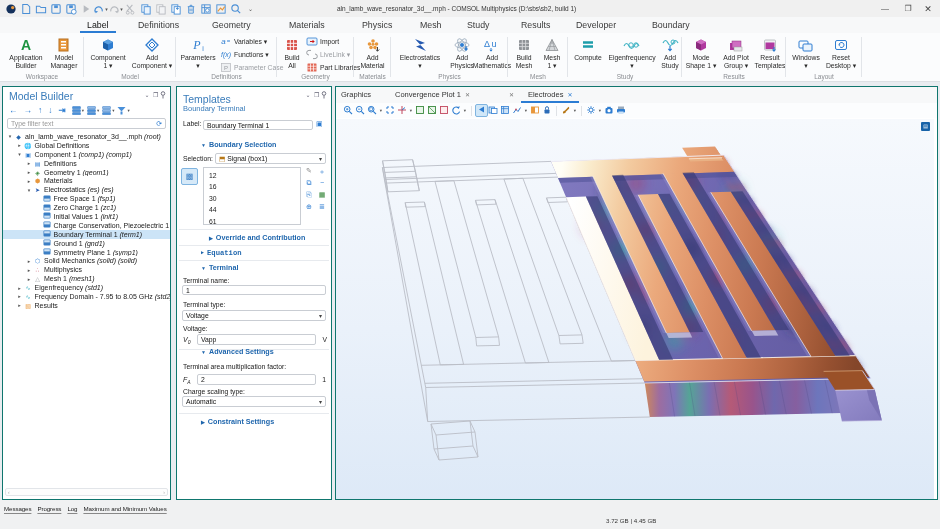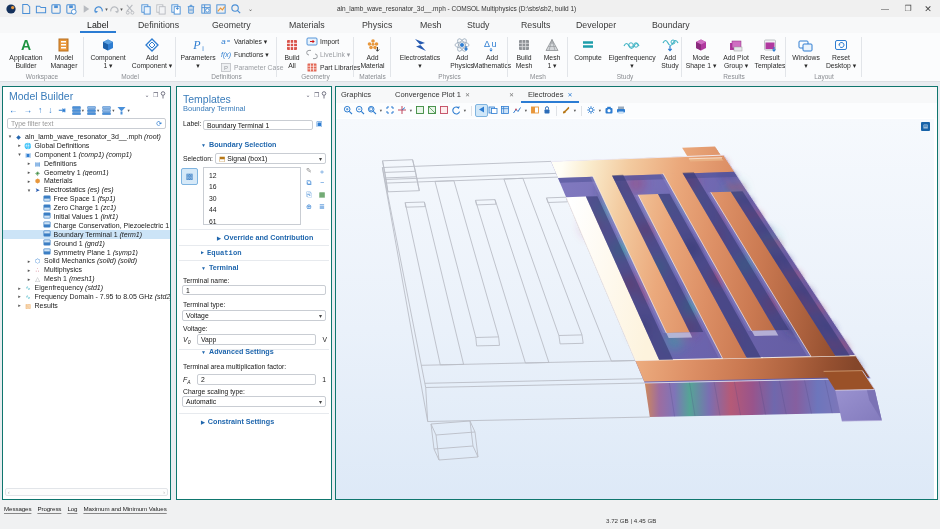--- a/index.html
+++ b/index.html
@@ -655,21 +655,21 @@
         <span style="color:#888;">✎</span>
         <span>＋</span>
         <span>⧉</span>
         <span>−</span>
         <span>⎘</span>
         <span style="color:#3b8a3e;">▦</span>
         <span>⊕</span>
         <span>≣</span>
       </div>
   <div class="sep" style="position:absolute;top:142px;left:1px;right:1px;"></div>
-  <div class="sect" style="position:absolute;top:143px;left:16px;"><span class="ch">▶</span>Override and Contribution</div>
+  <div class="sect" style="position:absolute;top:143px;left:8px;"><span class="ch">▶</span>Override and Contribution</div>
   <div class="sep" style="position:absolute;top:158px;left:1px;right:1px;"></div>
   <div class="sect" style="position:absolute;top:158px;left:0;font-family:Liberation Mono, monospace;"><span class="ch">▶</span>Equation</div>
   <div class="sep" style="position:absolute;top:173px;left:1px;right:1px;"></div>
   <div class="sect" style="position:absolute;top:173px;left:0;"><span class="ch">▼</span>Terminal</div>
   <div style="position:absolute;top:190px;left:6px;font-size:6.8px;">Terminal name:</div>
   <div class="input" style="position:absolute;top:198px;left:5px;right:5px;margin:0;">1</div>
   <div style="position:absolute;top:214px;left:6px;font-size:6.8px;">Terminal type:</div>
   <div class="dropdown" style="position:absolute;top:223px;left:5px;right:5px;margin:0;">Voltage</div>
   <div style="position:absolute;top:238px;left:6px;font-size:6.8px;">Voltage:</div>
   <div style="position:absolute;top:249px;left:6px;font-style:italic;font-size:7px;">V<sub style="font-size:5px;">0</sub></div>

